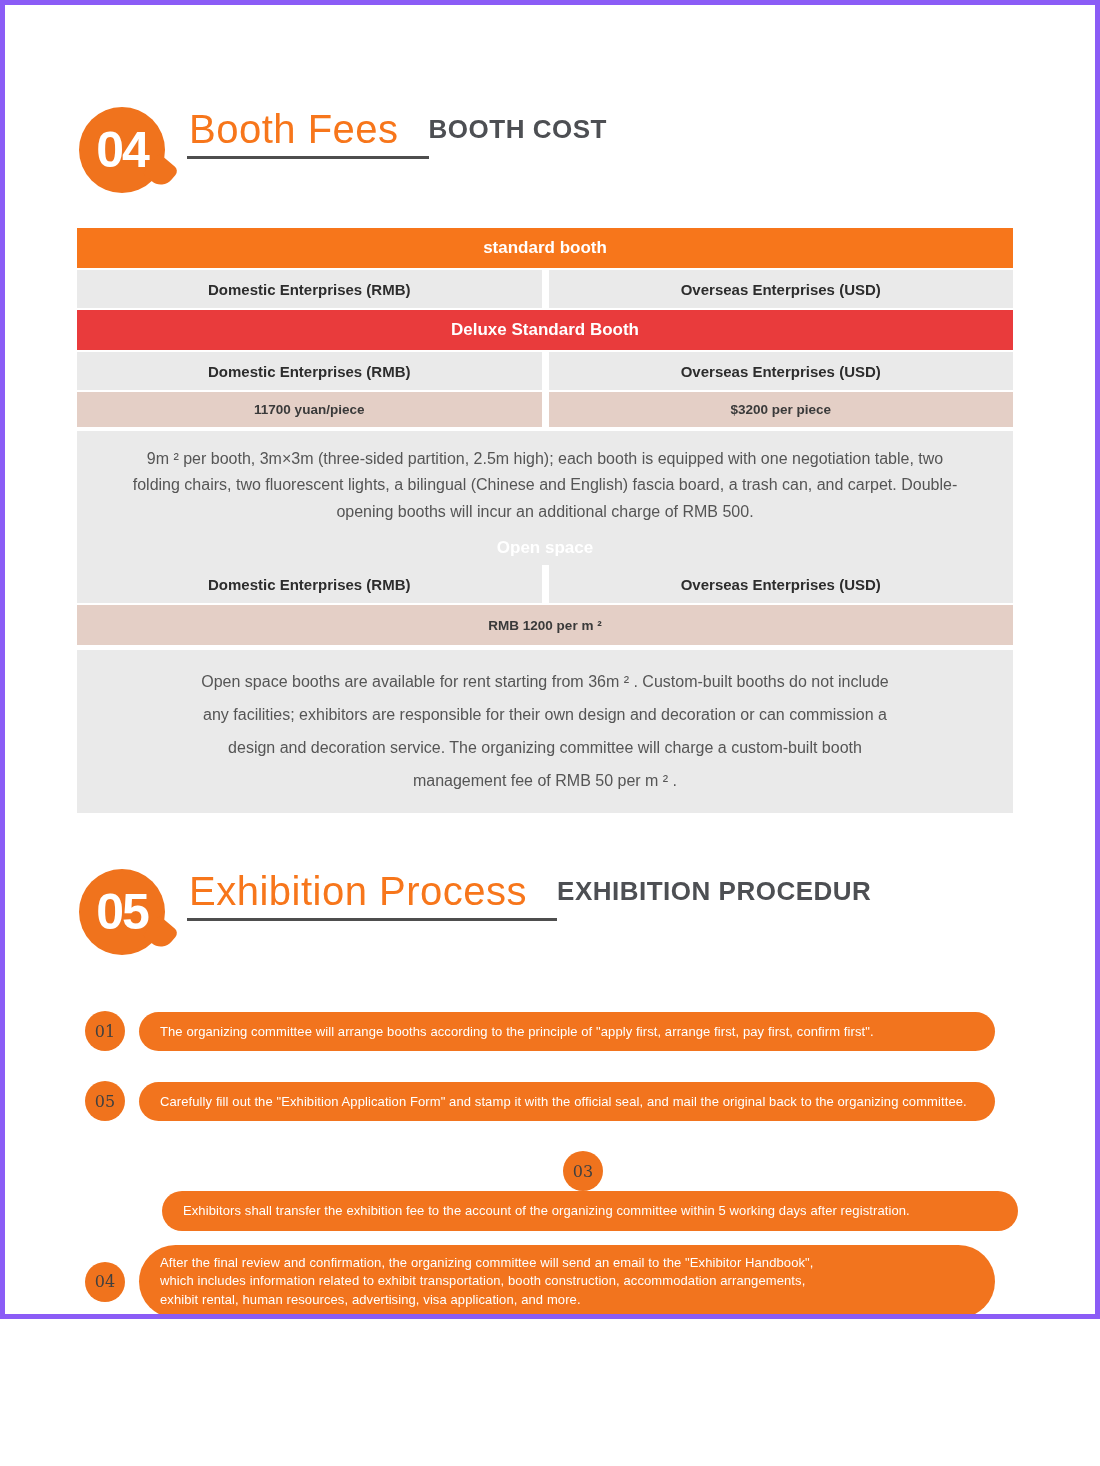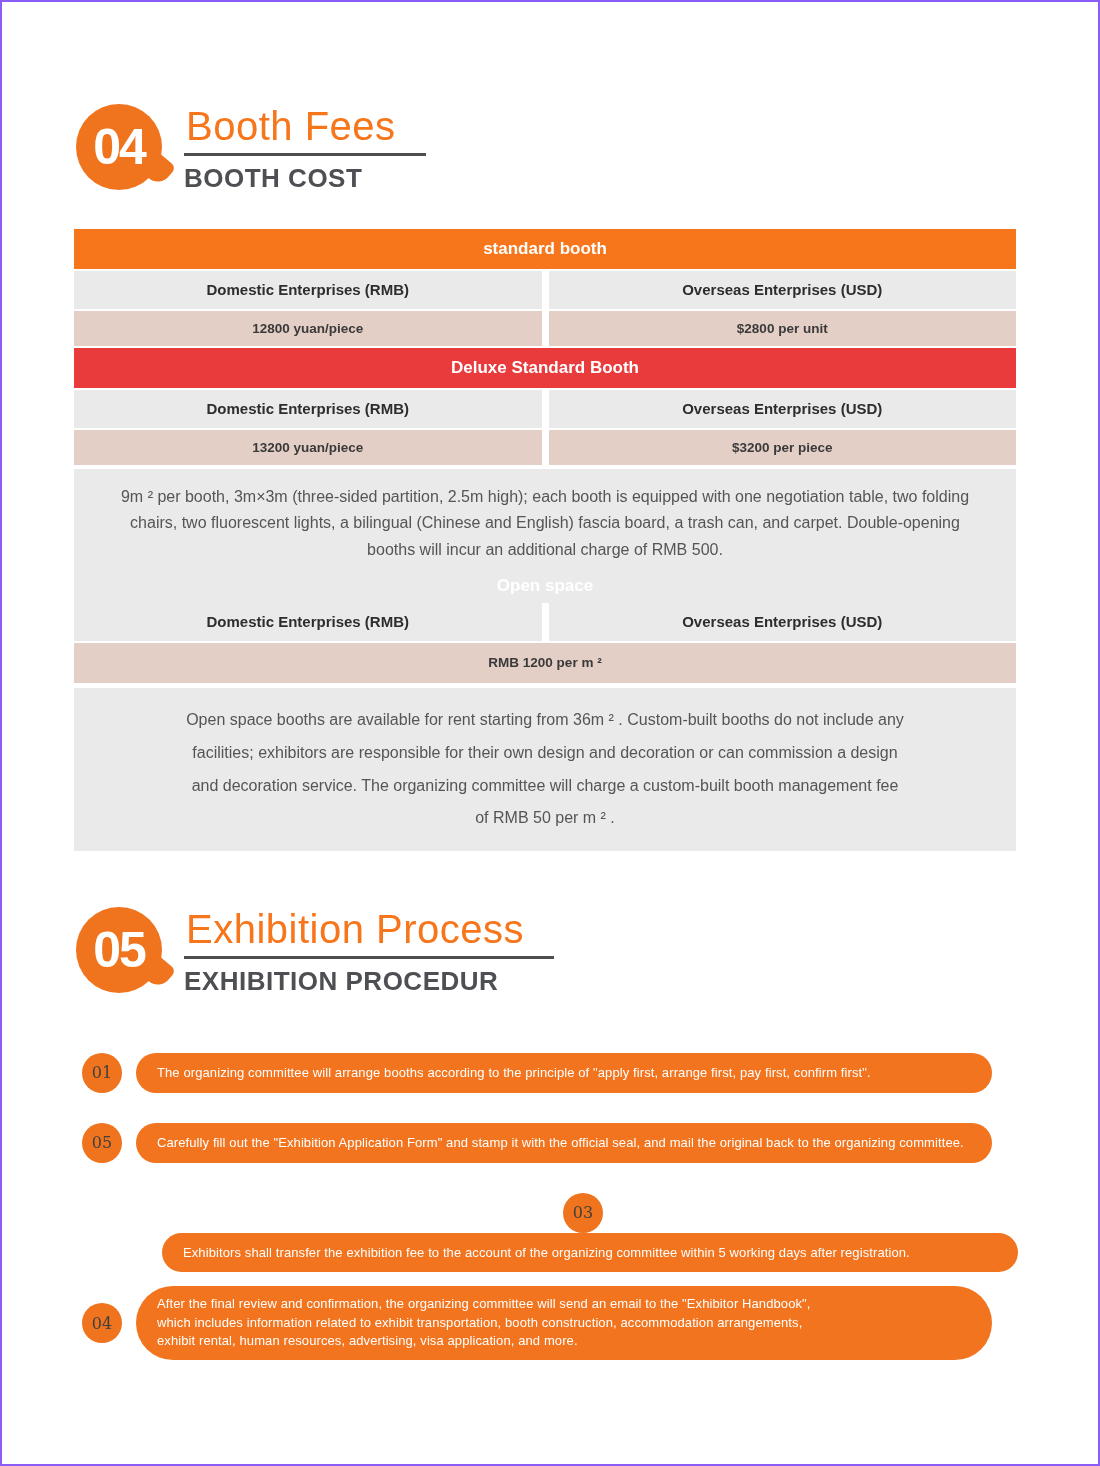--- a/index.html
+++ b/index.html
@@ -7,40 +7,40 @@
     --badge-orange:#F0731D;
     --bubble-orange:#F2741E;
     --red:#E93B3C;
     --gray:#EAEAEA;
     --pink:#E4CFC6;
     --dark:#4d4f53;
     --text-dark:#2d2d2d;
   }
   html,body{margin:0;padding:0;background:#fff;}
   .page{
-    width:1100px;height:1466px;box-sizing:border-box;position:relative;
-    background:#fff;border:2px solid #8b5cf6;overflow:hidden;
+    width:1100px;height:1319px;box-sizing:border-box;position:relative;
+    background:#fff;border:5px solid #8b5cf6;overflow:hidden;
     font-family:"Liberation Sans","DejaVu Sans",sans-serif;
   }
   
   .sec-head{display:flex;align-items:flex-start;margin-left:74px;}
   .sec-head.first{padding-top:102px;}
   .sec-head.second{margin-top:56px;}
   .badge{
     position:relative;width:86px;height:86px;border-radius:50%;
     background:var(--badge-orange);color:#fff;font-size:50px;font-weight:700;
     display:flex;align-items:center;justify-content:center;flex:none;letter-spacing:-2px;
   }
   .badge::after{
     content:"";position:absolute;right:-9px;bottom:8px;width:26px;height:26px;
     background:var(--badge-orange);transform:rotate(40deg);border-radius:3px 6px 14px 3px;
     z-index:-0;
   }
   .badge-num{position:relative;z-index:1;}
-  .titles{margin-left:22px;padding-top:0px;display:flex;flex-direction:column;align-items:flex-start;}
+  .titles{margin-left:22px;padding-top:0px;display:flex;flex-direction:row;align-items:flex-start;}
   .title-main{
     font-size:40px;color:var(--orange);line-height:1.12;
     border-bottom:3px solid #4e4e4e;padding:0 30px 4px 2px;letter-spacing:0.5px;
   }
   .title-sub{
     font-size:26px;font-weight:700;color:var(--dark);letter-spacing:0.5px;margin-top:7px;
   }
   
   .booth-table{margin:35px 82px 0 72px;}
   .band{
@@ -95,32 +95,28 @@
     </div>
   </div>
 
   <div class="booth-table">
 
     <div class="band orange">standard booth</div>
     <div class="cols head-row">
       <div>Domestic Enterprises (RMB)</div>
       <div>Overseas Enterprises (USD)</div>
     </div>
-    <div class="cols val-row">
-      <div>12800 yuan/piece</div>
-      <div>$2800 per unit</div>
-    </div>
 
     <div class="band red">Deluxe Standard Booth</div>
     <div class="cols head-row">
       <div>Domestic Enterprises (RMB)</div>
       <div>Overseas Enterprises (USD)</div>
     </div>
     <div class="cols val-row">
-      <div>13200 yuan/piece</div>
+      <div>11700 yuan/piece</div>
       <div>$3200 per piece</div>
     </div>
 
     <div class="note">9m ² per booth, 3m×3m (three-sided partition, 2.5m high); each booth is equipped with one negotiation table, two folding chairs, two fluorescent lights, a bilingual (Chinese and English) fascia board, a trash can, and carpet. Double-opening booths will incur an additional charge of RMB 500.</div>
 
     <div class="open-header">Open space</div>
     <div class="cols head-row">
       <div>Domestic Enterprises (RMB)</div>
       <div>Overseas Enterprises (USD)</div>
     </div>

